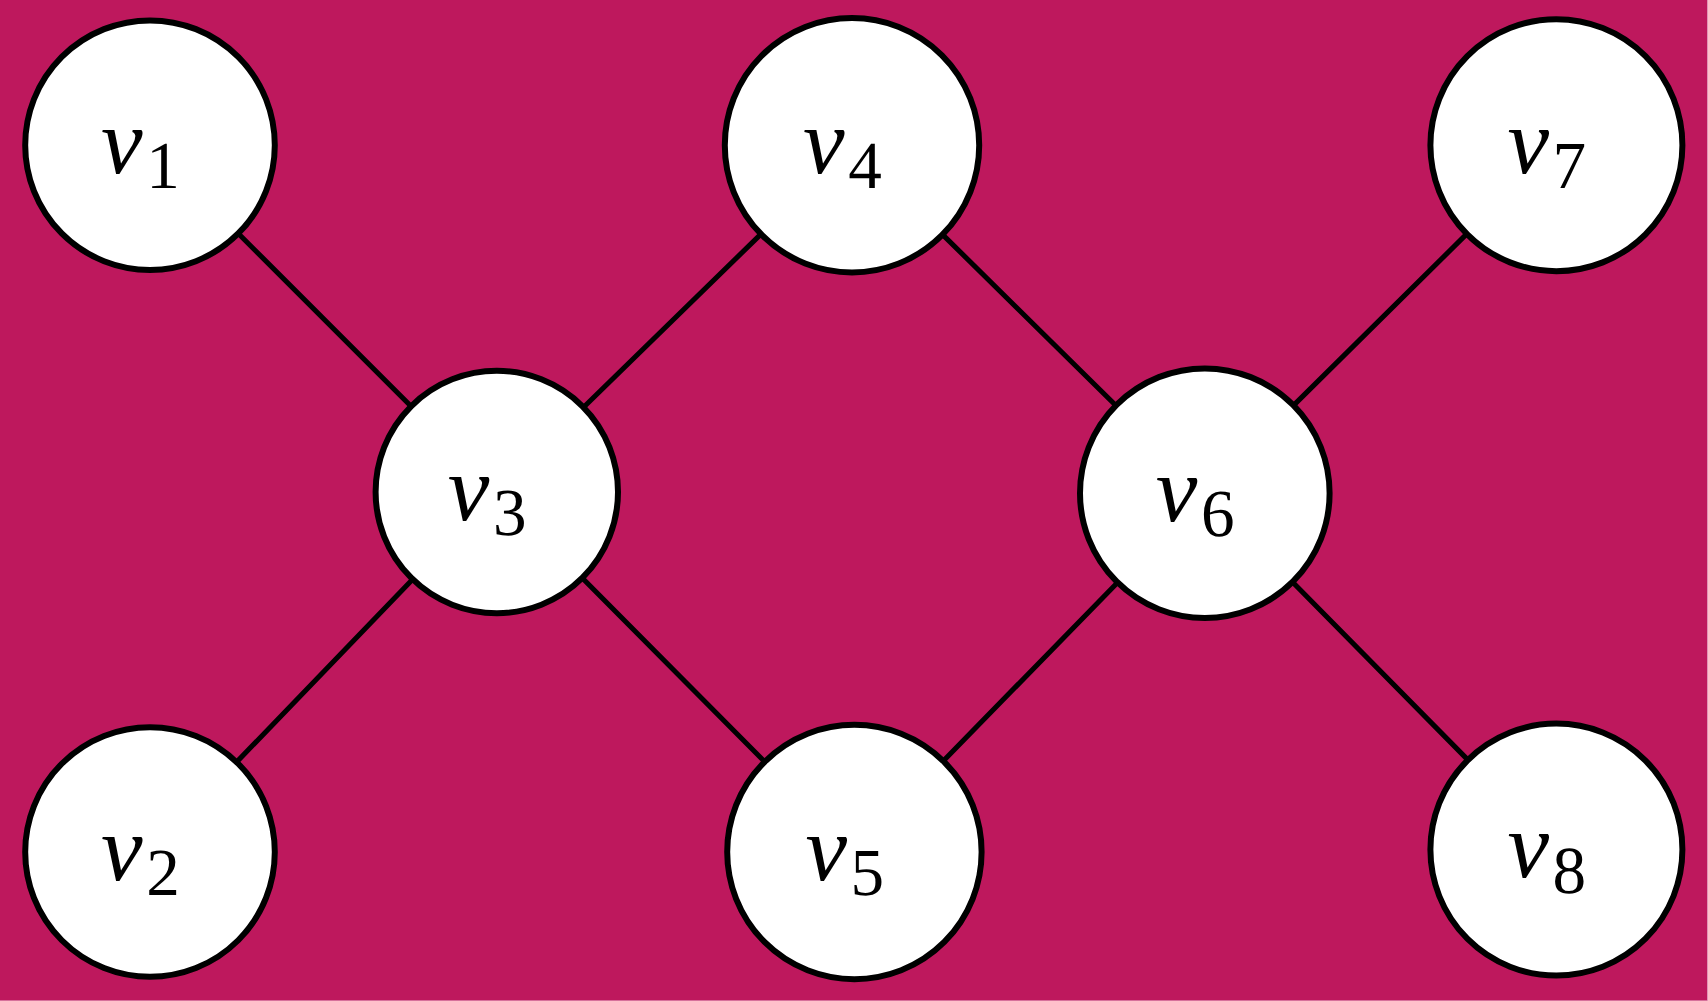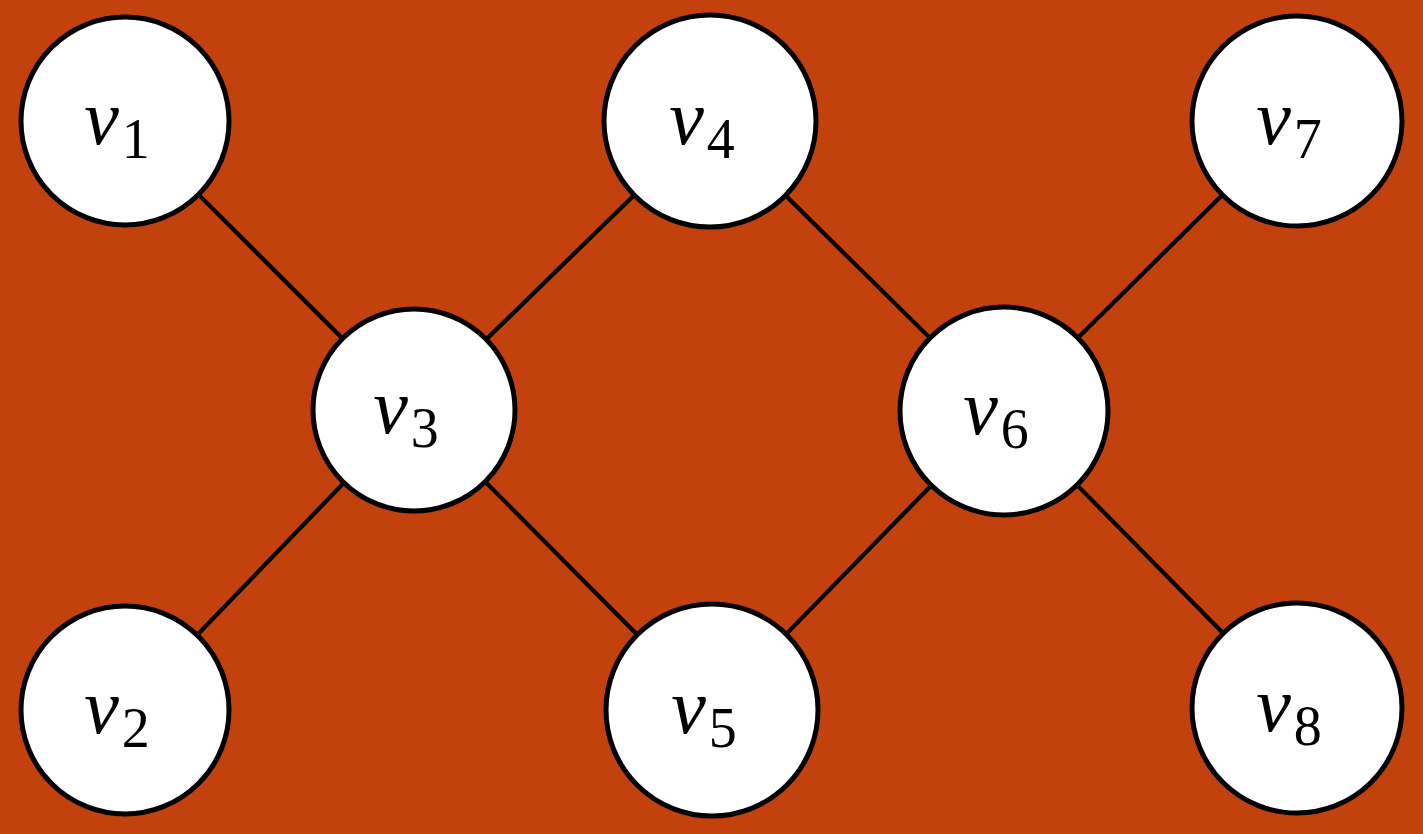--- a/index.html
+++ b/index.html
@@ -8,21 +8,21 @@
     padding: 0;
     background: #ffffff;
   }
   body {
     font-family: "Liberation Serif", serif;
   }
   #diagram-root {
     position: relative;
     width: 1423px;
     height: 834px;
-    background: #c2410c;
+    background: #be185d;
     overflow: hidden;
   }
   #graph-svg {
     position: absolute;
     top: 0;
     left: 0;
     width: 1423px;
     height: 834px;
     display: block;
   }

